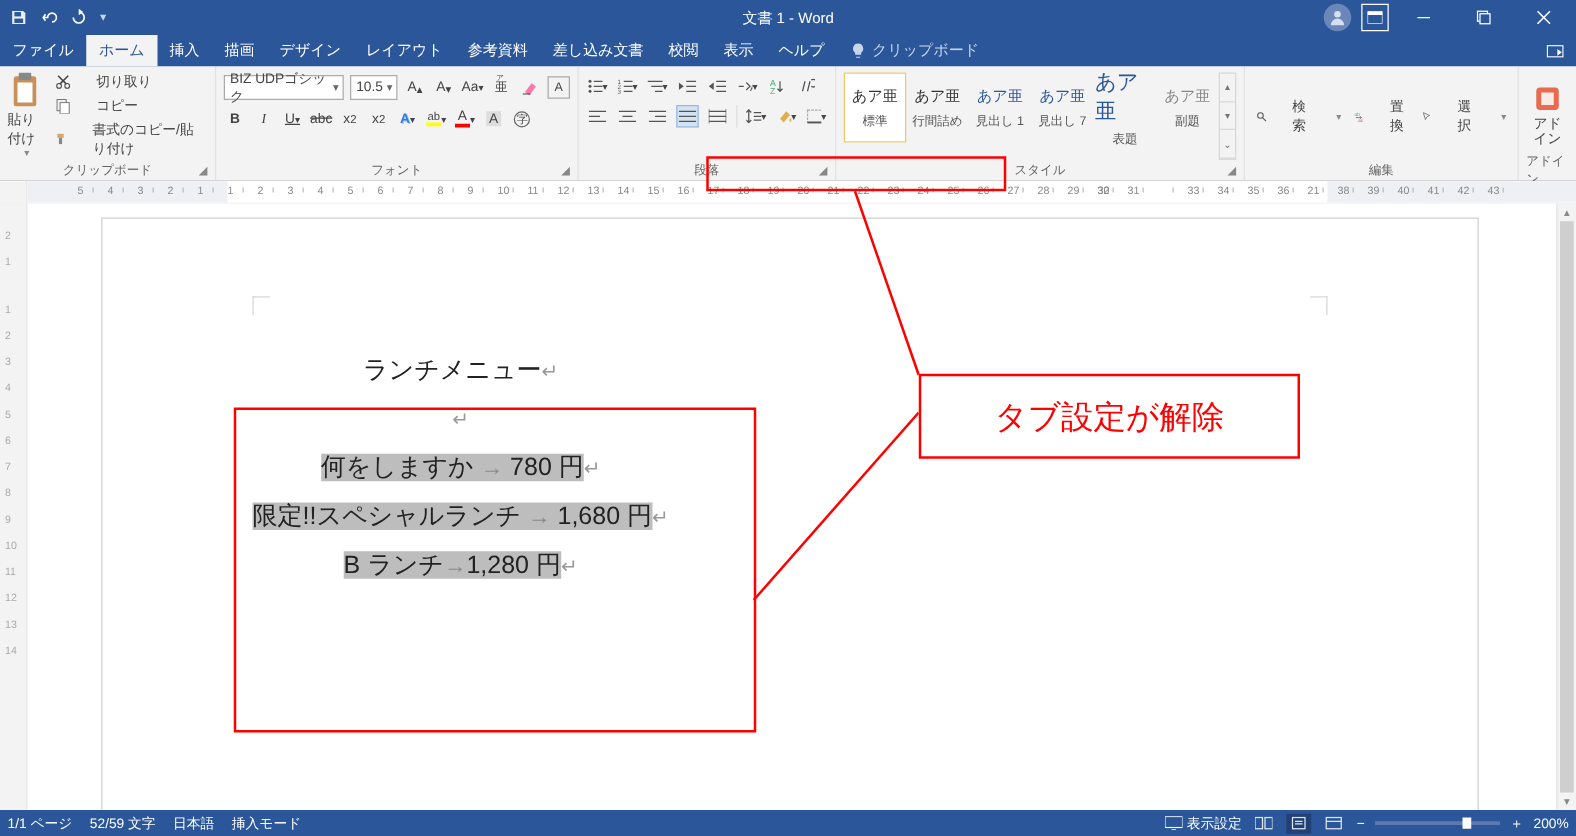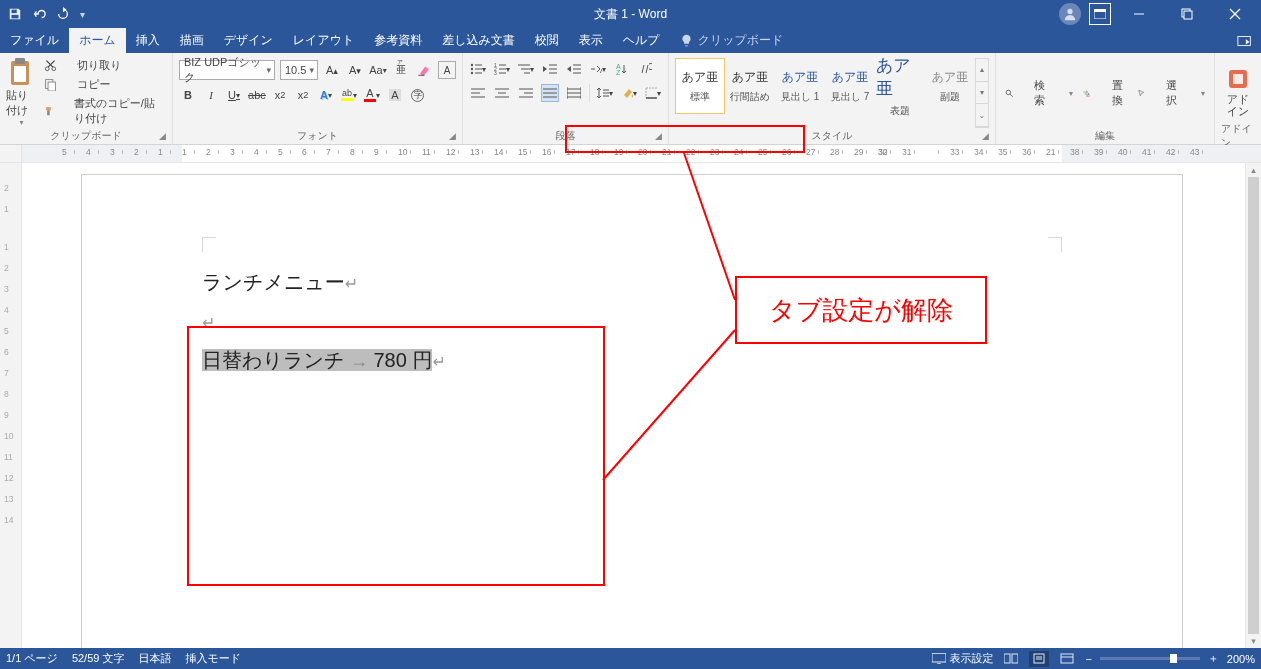--- a/index.html
+++ b/index.html
@@ -72,21 +72,21 @@
   .hruler .gray-zone { position:absolute; top:0; height:18px; background:#eef0f3; }
 
   
   .docarea { position:absolute; top:163px; left:0; right:0; bottom:21px; background:#fff; display:flex; }
   .vruler { width:22px; background:#f3f3f3; border-right:1px solid #e5e5e5; position:relative; }
   .vruler .ticks { font-size:8.5px; color:#aaa; position:absolute; left:4px; display:flex; flex-direction:column; gap:11px; }
   .canvas { flex:1; position:relative; background:#fff; overflow:hidden; }
   .page { position:absolute; left:60px; top:12px; width:1100px; height:520px; background:#fff; box-shadow:0 0 0 1px #d0d0d0; }
   .page .margin-guides { position:absolute; left:120px; top:62px; width:14px; height:15px; border-left:1px solid #d7d7d7; border-top:1px solid #d7d7d7; }
   .page .margin-guides2 { position:absolute; right:120px; top:62px; width:14px; height:15px; border-right:1px solid #d7d7d7; border-top:1px solid #d7d7d7; }
-  .content { position:absolute; left:120px; top:88px; font-size:20px; color:#222; line-height:1.95; }
+  .content { position:absolute; left:120px; top:102px; font-size:20px; color:#222; line-height:1.95;text-align:center; }
   .content .t-title { }
   .content .hl { background:#bdbdbd; }
   .content .tab-arrow { color:#888; font-size:18px; }
   .content .pmark { color:#999; font-size:16px; }
   .scroll-right { width:16px; background:#f3f3f3; border-left:1px solid #e5e5e5; position:relative; }
   .scroll-right .btn { height:14px; display:flex; align-items:center; justify-content:center; font-size:9px; color:#888; }
   .scroll-right .thumb { position:absolute; top:14px; bottom:14px; left:2px; right:2px; background:#cfcfcf; }
 
   
   .anno-ruler-box { position:absolute; border:2px solid #ff0000; pointer-events:none; }
@@ -655,38 +655,40 @@
       </div>
   </div>
   <div class="canvas">
     <div class="page">
       <div class="margin-guides"></div>
       <div class="margin-guides2"></div>
       <div class="content">
         <div class="t-title"><span>ランチメニュー</span><span class="pmark">↵</span></div>
         <div><span class="pmark">↵</span></div>
         <div id="doc-lines">
-            <div><span class="hl"><span>日替わりランチ</span> <span class="tab-arrow">→</span> <span>780 円</span></span><span class="pmark">↵</span></div>
+            <div><span class="hl"><span>何をしますか</span> <span class="tab-arrow">→</span> <span>780 円</span></span><span class="pmark">↵</span></div>
+            <div><span class="hl"><span>限定!!スペシャルランチ </span> <span class="tab-arrow">→</span> <span> 1,680 円</span></span><span class="pmark">↵</span></div>
+            <div><span class="hl"><span>B ランチ</span><span class="tab-arrow">→</span><span>1,280 円</span></span><span class="pmark">↵</span></div>
           </div>
       </div>
     </div>
   </div>
   <div class="scroll-right">
     <div class="btn">▴</div>
     <div class="thumb"></div>
     <div class="btn" style="position:absolute;bottom:0;width:100%">▾</div>
   </div>
 </div>
 
 <div class="anno-ruler-box" style="left:565px; top:125px; width:240px; height:28px"></div>
 <svg style="position:absolute;left:0;top:0;pointer-events:none" width="1261" height="669">
   <line x1="684" y1="153" x2="735" y2="300" stroke="#ff0000" stroke-width="2"></line>
   <line x1="735" y1="330" x2="603" y2="480" stroke="#ff0000" stroke-width="2"></line>
 </svg>
-<div class="anno-callout" style="left:735px; top:276px; width:252px; height:68px">
+<div class="anno-callout" style="left:735px; top:299px; width:305px; height:68px">
     <span>タブ設定が解除</span>
   </div>
 <div class="anno-sel-box" style="left:187px; top:326px; width:418px; height:260px"></div>
 
 <div class="status">
   <span class="seg">1/1 ページ</span>
   <span class="seg">52/59 文字</span>
   <span class="seg">日本語</span>
   <span class="seg">挿入モード</span>
   <div class="right">

